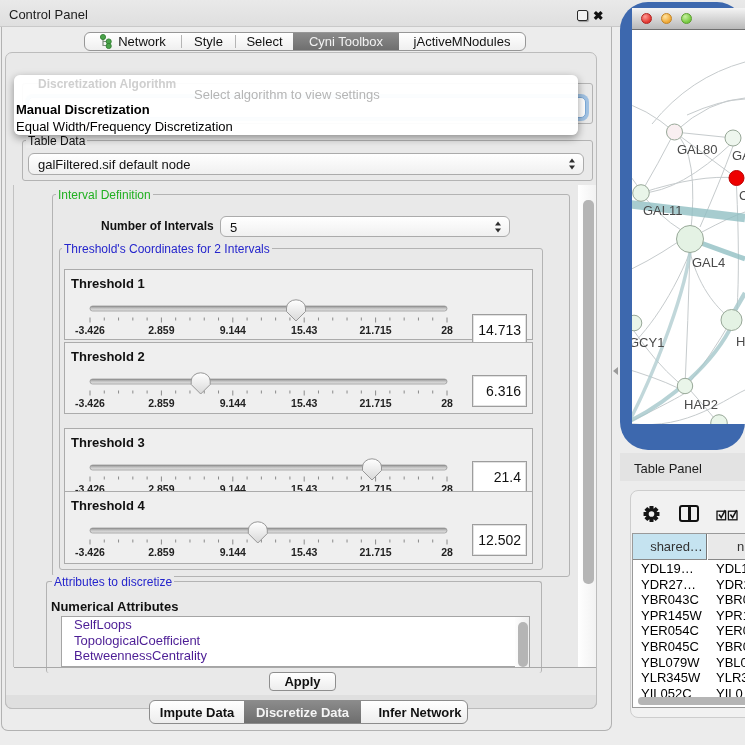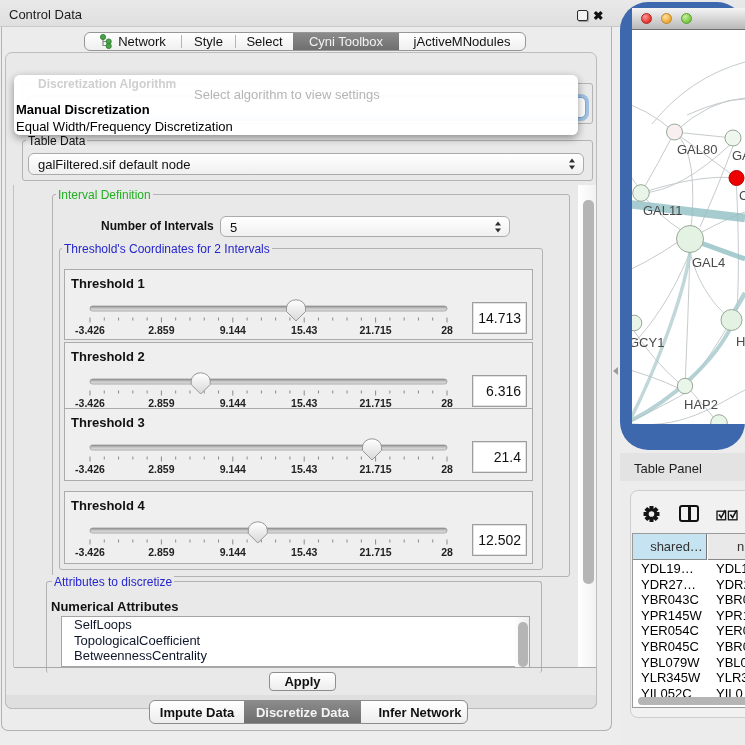--- a/index.html
+++ b/index.html
@@ -49,21 +49,21 @@
 .tpanel .ttl { position:absolute; left:6px; top:6px; font-size:13px;
   font-weight:bold; color:#111; }
 .valbox { position:absolute; left:407px; width:55px; height:32px;
   background:#fff; border:1px solid #9d9d9d; box-shadow:inset 0 0 0 1px #e2e2e2;
   font-size:14px; color:#111; text-align:right; line-height:30px; padding-right:5px; }
 
 .vtrack { position:absolute; background:linear-gradient(90deg,#ffffff,#f2f2f2); }
 .thumb { position:absolute; background:#b5b5b5; border-radius:5px; }
 
 #listbox { left:61px; top:616px; width:469px; height:51px; background:#fff;
-  border:1px solid #a5a5a5; overflow:hidden; font-size:13px; color:#0f172a; }
+  border:1px solid #a5a5a5; overflow:hidden; font-size:13px; color:#4c1d95; }
 #listbox div { padding-left:12px; height:15.7px; line-height:15.7px; }
 
 #applybtn { left:269px; top:672px; width:67px; height:19px;
   background:linear-gradient(#ffffff,#ededed); border:1px solid #8e8e8e;
   border-radius:4px; font-size:13px; font-weight:bold; color:#111;
   text-align:center; line-height:17px; }
 
 #bottabs { left:149px; top:700px; height:24px; display:flex;
   border:1px solid #8c8c8c; border-radius:6px; overflow:hidden;
   background:linear-gradient(#ffffff,#ededed); font-size:13px; font-weight:bold; color:#111; }
@@ -101,21 +101,21 @@
   background:#e9e9e9; font-size:13px; color:#333; padding-left:29px;
   line-height:26px; border-bottom:1px solid #888;}
 .trow { position:absolute; left:0; width:200px; height:15.6px; font-size:13px;
   color:#000; line-height:15.6px; }
 .trow span { position:absolute; }
 </style>
 </head>
 <body>
 <div class="abs" id="cpwin"></div>
 <div class="abs" id="cptitle">
-    <div class="t">Control Data</div>
+    <div class="t">Control Panel</div>
   </div>
 <div class="abs" id="icoMin"></div>
 <div class="abs" id="icoX">✖</div>
 
 <div class="abs" id="toptabs">
   <div class="tab" style="width:96px;">
     <svg width="13" height="15" viewBox="0 0 13 15" style="margin-right:5px;">
       <path d="M3 4 V12 M3 7.5 H8 M3 11.5 H8" stroke="#7f8f7f" stroke-width="1.2" fill="none"></path>
       <circle cx="3" cy="3" r="2.6" fill="#4aa34a" stroke="#2c7a2c" stroke-width="0.8"></circle>
       <circle cx="8.7" cy="7.5" r="2.6" fill="#4aa34a" stroke="#2c7a2c" stroke-width="0.8"></circle>
@@ -201,21 +201,21 @@
             <stop offset="1" stop-color="#d8d8d8"></stop>
           </linearGradient>
         </defs>
       </svg>
       <div style="position:absolute; top:53.5px; left:0px; width:50px; text-align:center; font-size:10.5px; font-weight:bold; color:#222;">-3.426</div>
       <div style="position:absolute; top:53.5px; left:71.4px; width:50px; text-align:center; font-size:10.5px; font-weight:bold; color:#222;">2.859</div>
       <div style="position:absolute; top:53.5px; left:142.8px; width:50px; text-align:center; font-size:10.5px; font-weight:bold; color:#222;">9.144</div>
       <div style="position:absolute; top:53.5px; left:214.2px; width:50px; text-align:center; font-size:10.5px; font-weight:bold; color:#222;">15.43</div>
       <div style="position:absolute; top:53.5px; left:285.6px; width:50px; text-align:center; font-size:10.5px; font-weight:bold; color:#222;">21.715</div>
       <div style="position:absolute; top:53.5px; left:357px; width:50px; text-align:center; font-size:10.5px; font-weight:bold; color:#222;">28</div>
-      <div class="valbox" style="top:32px;text-align:right;">14.713</div>
+      <div class="valbox" style="top:44px;text-align:right;">14.713</div>
     </div>
     <div class="tpanel" style="top:342px; height:72px;">
       <div class="ttl">Threshold 2</div>
       <svg width="467" height="70" style="position:absolute;left:0;top:0;">
         <defs>
           <linearGradient id="tg2" x1="0" y1="0" x2="0" y2="1">
             <stop offset="0" stop-color="#8d8d8d"></stop>
             <stop offset="0.45" stop-color="#c2c2c2"></stop>
             <stop offset="1" stop-color="#e8e8e8"></stop>
           </linearGradient>
@@ -256,21 +256,21 @@
         </defs>
       </svg>
       <div style="position:absolute; top:53.5px; left:0px; width:50px; text-align:center; font-size:10.5px; font-weight:bold; color:#222;">-3.426</div>
       <div style="position:absolute; top:53.5px; left:71.4px; width:50px; text-align:center; font-size:10.5px; font-weight:bold; color:#222;">2.859</div>
       <div style="position:absolute; top:53.5px; left:142.8px; width:50px; text-align:center; font-size:10.5px; font-weight:bold; color:#222;">9.144</div>
       <div style="position:absolute; top:53.5px; left:214.2px; width:50px; text-align:center; font-size:10.5px; font-weight:bold; color:#222;">15.43</div>
       <div style="position:absolute; top:53.5px; left:285.6px; width:50px; text-align:center; font-size:10.5px; font-weight:bold; color:#222;">21.715</div>
       <div style="position:absolute; top:53.5px; left:357px; width:50px; text-align:center; font-size:10.5px; font-weight:bold; color:#222;">28</div>
       <div class="valbox" style="top:32px;">6.316</div>
     </div>
-    <div class="tpanel" style="top:408px; height:73px;">
+    <div class="tpanel" style="top:428px; height:73px;">
       <div class="ttl">Threshold 3</div>
       <svg width="467" height="71" style="position:absolute;left:0;top:0;">
         <defs>
           <linearGradient id="tg3" x1="0" y1="0" x2="0" y2="1">
             <stop offset="0" stop-color="#8d8d8d"></stop>
             <stop offset="0.45" stop-color="#c2c2c2"></stop>
             <stop offset="1" stop-color="#e8e8e8"></stop>
           </linearGradient>
         </defs>
         <rect x="25" y="36" width="357" height="5" rx="2.5" fill="url(#tg3)" stroke="#909090" stroke-width="0.7"></rect>

